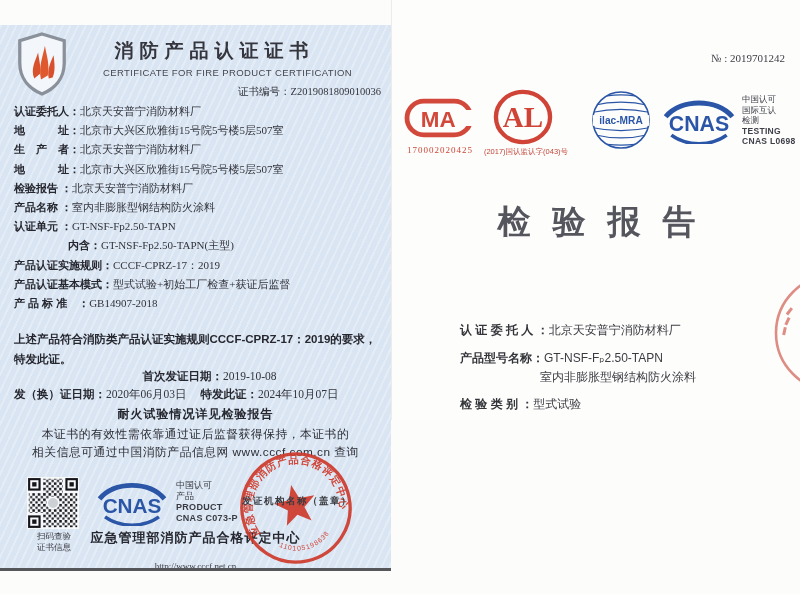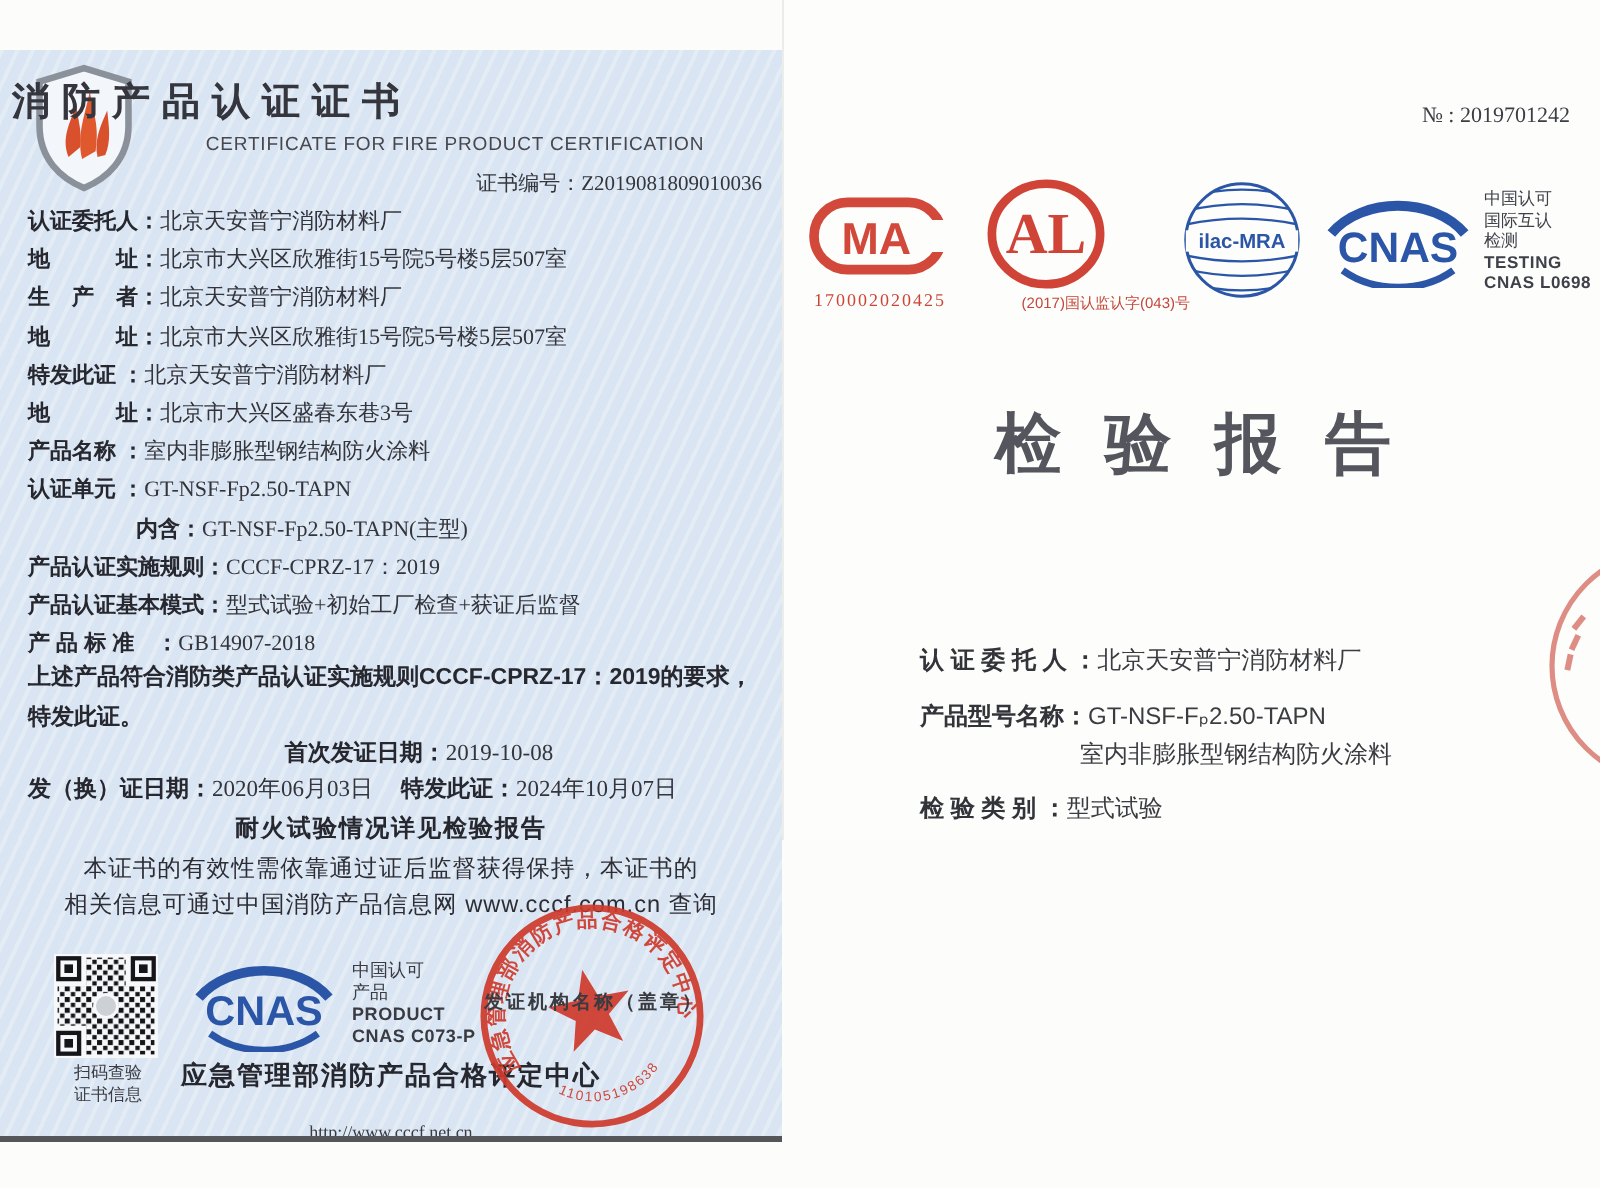--- a/index.html
+++ b/index.html
@@ -8,23 +8,23 @@
 
   
   .left-cert{
     position:absolute;left:0;top:25px;width:391px;height:546px;
     background:#d9e5f2;
     background-image:repeating-linear-gradient(115deg,rgba(255,255,255,.28) 0 2px,rgba(255,255,255,0) 2px 7px);
     color:#2e2f37;overflow:hidden;
   }
   .left-cert::after{content:"";position:absolute;left:0;right:0;bottom:0;height:3px;background:#55565a;}
   .lc-shield{position:absolute;left:13px;top:6px;}
-  .lc-title{position:absolute;top:13px;left:0;width:100%;text-align:left;
+  .lc-title{position:absolute;top:13px;left:0;width:100%;text-align:center;
     font-size:19px;font-weight:bold;letter-spacing:6px;text-indent:6px;color:#34353d;
-    font-family:"Liberation Serif","DejaVu Serif",serif;}
+    font-family:"Liberation Serif","DejaVu Serif",serif;padding-left:16px;}
   .lc-subtitle{position:absolute;top:42px;left:0;width:100%;text-align:center;
     font-size:9.5px;letter-spacing:.4px;color:#46474f;padding-left:32px;}
   .lc-certno{position:absolute;top:60px;right:10px;font-size:10.5px;color:#33343c;
     font-family:"Liberation Serif","DejaVu Serif",serif;}
   .lc-rows{position:absolute;top:77px;left:14px;right:4px;font-size:11px;line-height:19.2px;}
   .lc-row .lbl{font-weight:bold;color:#26272f;white-space:pre;}
   .lc-row .val{color:#33343c;font-family:"Liberation Serif","DejaVu Serif",serif;}
   .lc-row.indent{padding-left:54px;}
   .lc-statement{position:absolute;top:305px;left:14px;right:8px;font-size:11.5px;
     font-weight:bold;line-height:19.5px;color:#26272f;}
@@ -55,22 +55,22 @@
 
   
   .right-cert{position:absolute;left:391px;top:0;width:409px;height:420px;
     background:#fdfdfc;border-left:1px solid #ececea;color:#3a3b41;overflow:hidden;}
   .rc-no{position:absolute;top:52px;right:16px;font-size:11px;color:#3c3d45;
     font-family:"Liberation Serif","DejaVu Serif",serif;}
   .rc-cma{position:absolute;left:10px;top:94px;}
   .rc-cma-num{position:absolute;left:6px;top:145px;width:84px;text-align:center;
     font-size:9px;letter-spacing:1px;color:#cd4537;font-family:"Liberation Serif","DejaVu Serif",serif;}
   .rc-al{position:absolute;left:101px;top:88px;}
-  .rc-al-cap{position:absolute;left:86px;top:147px;width:96px;text-align:right;
-    font-size:7.5px;color:#c3473a;margin-left:21px;}
+  .rc-al-cap{position:absolute;left:86px;top:147px;width:96px;text-align:center;
+    font-size:7.5px;color:#c3473a;}
   .rc-ilac{position:absolute;left:198px;top:89px;}
   .rc-cnas-logo{position:absolute;left:268px;top:98px;}
   .rc-cnas-text{position:absolute;left:350px;top:94px;font-size:8.5px;line-height:10.5px;color:#3f4049;}
   .rc-cnas-text .en{font-weight:bold;letter-spacing:.3px;}
   .rc-title{position:absolute;top:200px;left:0;width:100%;text-align:center;
     font-size:33px;font-weight:600;letter-spacing:22px;text-indent:22px;color:#54555d;}
   .rc-row{position:absolute;left:68px;font-size:12px;}
   .rc-row .lbl{font-weight:bold;color:#333439;white-space:pre;}
   .rc-row .val{color:#3b3c42;}
   .rc-row1{top:322px;}
@@ -101,22 +101,21 @@
 
     <div class="lc-title">消防产品认证证书</div>
     <div class="lc-subtitle">CERTIFICATE FOR FIRE PRODUCT CERTIFICATION</div>
     <div class="lc-certno">证书编号：Z2019081809010036</div>
 
     <div class="lc-rows">
       <div class="lc-row"><span class="lbl">认证委托人：</span><span class="val">北京天安普宁消防材料厂</span></div>
       <div class="lc-row"><span class="lbl">地　　　址：</span><span class="val">北京市大兴区欣雅街15号院5号楼5层507室</span></div>
       <div class="lc-row"><span class="lbl">生　产　者：</span><span class="val">北京天安普宁消防材料厂</span></div>
       <div class="lc-row"><span class="lbl">地　　　址：</span><span class="val">北京市大兴区欣雅街15号院5号楼5层507室</span></div>
-      <div class="lc-row"><span class="lbl">特发此证 ：</span><span class="val">北京天安普宁消防材料厂</span></div>
-      <div class="lc-row"><span class="lbl">地　　　址：</span><span class="val">北京市大兴区盛春东巷3号</span></div>
+      <div class="lc-row"><span class="lbl">检验报告 ：</span><span class="val">北京天安普宁消防材料厂</span></div>
       <div class="lc-row"><span class="lbl">产品名称 ：</span><span class="val">室内非膨胀型钢结构防火涂料</span></div>
       <div class="lc-row"><span class="lbl">认证单元 ：</span><span class="val">GT-NSF-Fp2.50-TAPN</span></div>
       <div class="lc-row indent"><span class="lbl">内含：</span><span class="val">GT-NSF-Fp2.50-TAPN(主型)</span></div>
       <div class="lc-row"><span class="lbl">产品认证实施规则：</span><span class="val">CCCF-CPRZ-17：2019</span></div>
       <div class="lc-row"><span class="lbl">产品认证基本模式：</span><span class="val">型式试验+初始工厂检查+获证后监督</span></div>
       <div class="lc-row"><span class="lbl">产 品 标 准　：</span><span class="val">GB14907-2018</span></div>
     </div>
 
     <div class="lc-statement">上述产品符合消防类产品认证实施规则CCCF-CPRZ-17：2019的要求，特发此证。</div>
 

